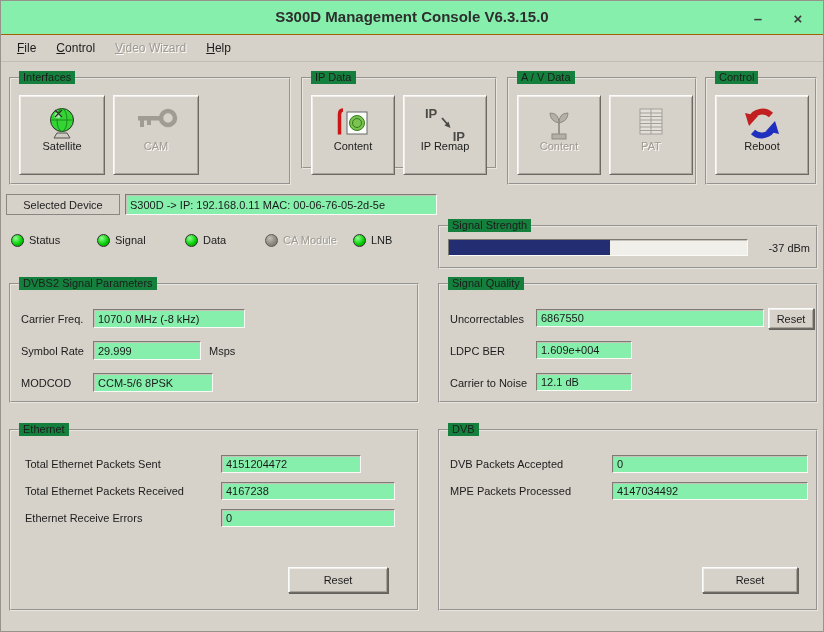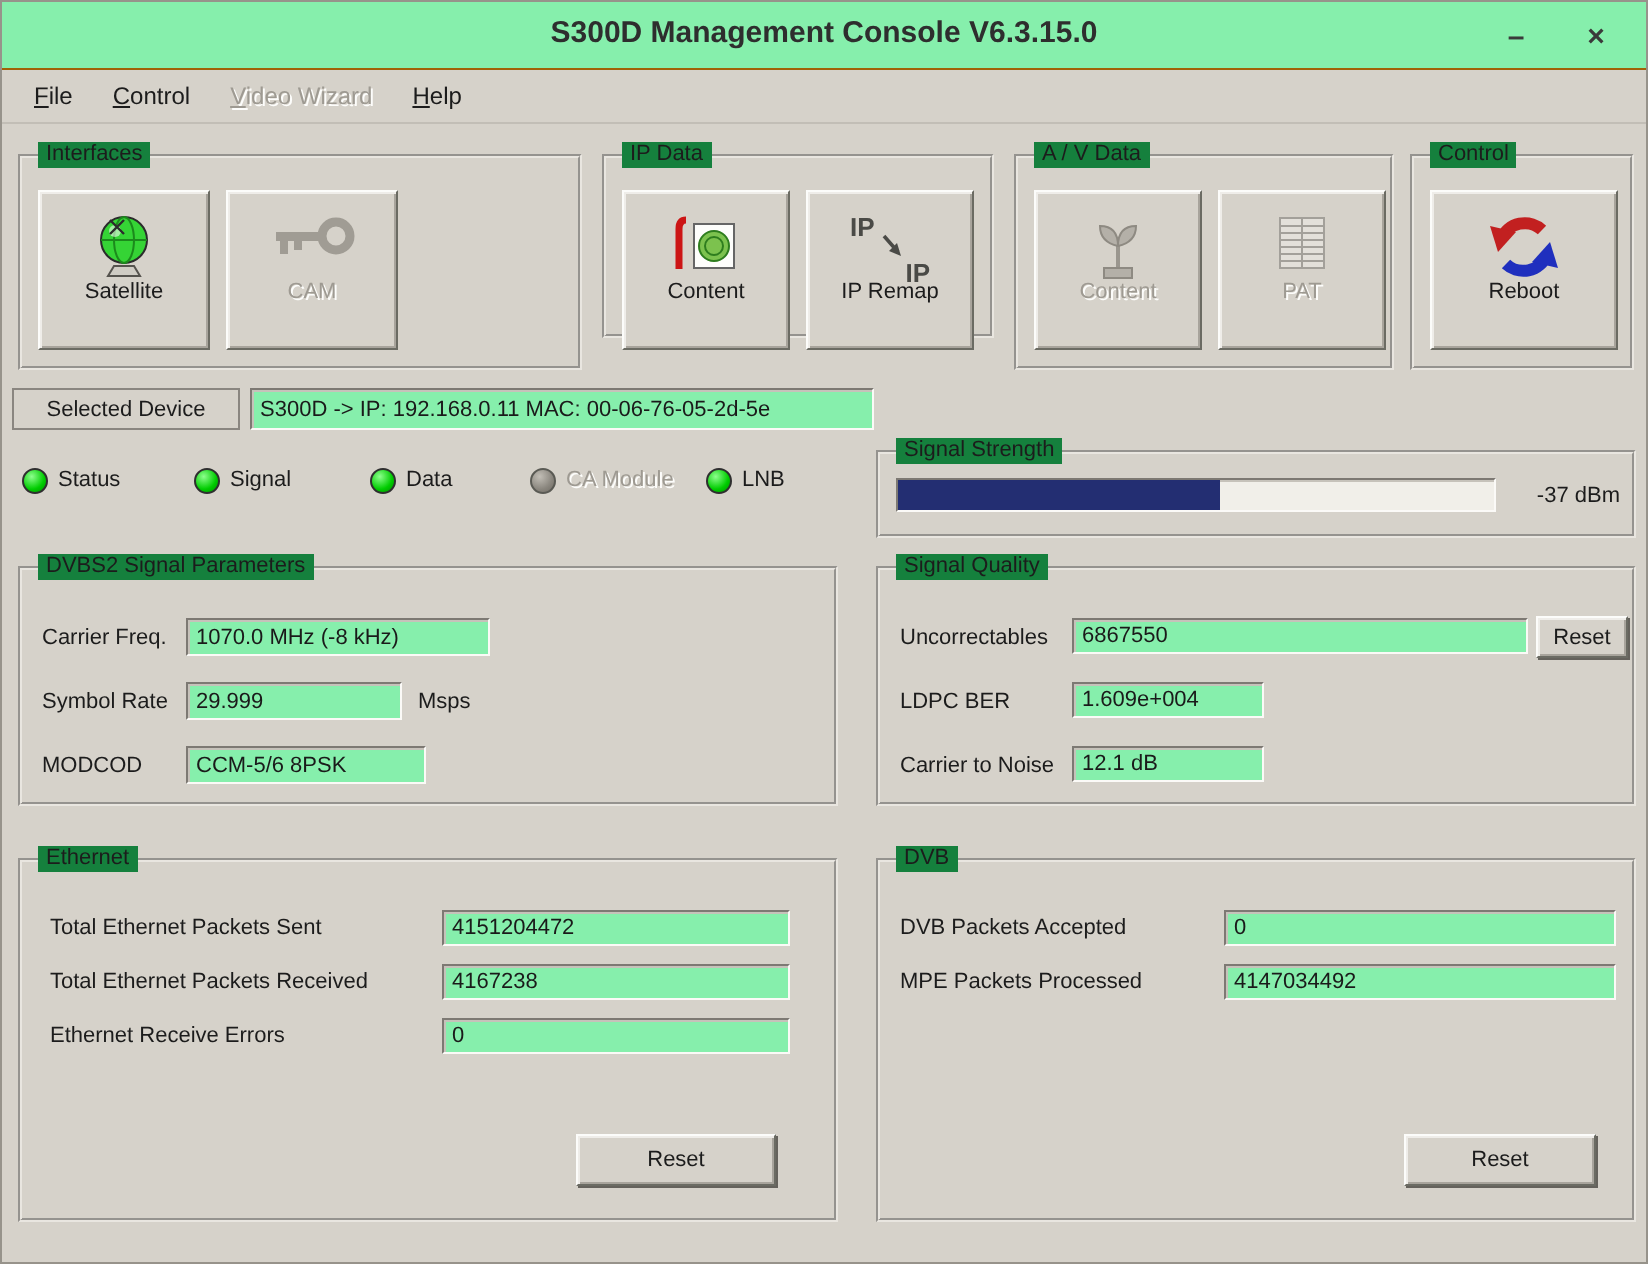--- a/index.html
+++ b/index.html
@@ -235,21 +235,21 @@
     <div class="btn" style="left:328px;top:23px;width:46px;height:21px">Reset</div>
     <span class="lab" style="left:10px;top:60px">LDPC BER</span>
     <div class="field fld" style="left:96px;top:56px;width:96px;height:18px">1.609e+004</div>
     <span class="lab" style="left:10px;top:92px">Carrier to Noise</span>
     <div class="field fld" style="left:96px;top:88px;width:96px;height:18px">12.1 dB</div>
   </div>
 
   <div class="group" style="left:8px;top:428px;width:410px;height:182px">
     <span class="legend">Ethernet</span>
     <span class="lab" style="left:14px;top:27px">Total Ethernet Packets Sent</span>
-    <div class="field fld" style="left:210px;top:24px;width:174px;height:18px">4151204472</div>
+    <div class="field fld" style="left:210px;top:24px;width:140px;height:18px">4151204472</div>
     <span class="lab" style="left:14px;top:54px">Total Ethernet Packets Received</span>
     <div class="field fld" style="left:210px;top:51px;width:174px;height:18px">4167238</div>
     <span class="lab" style="left:14px;top:81px">Ethernet Receive Errors</span>
     <div class="field fld" style="left:210px;top:78px;width:174px;height:18px">0</div>
     <div class="btn" style="left:277px;top:136px;width:100px;height:26px">Reset</div>
   </div>
 
   <div class="group" style="left:437px;top:428px;width:380px;height:182px">
     <span class="legend">DVB</span>
     <span class="lab" style="left:10px;top:27px">DVB Packets Accepted</span>

